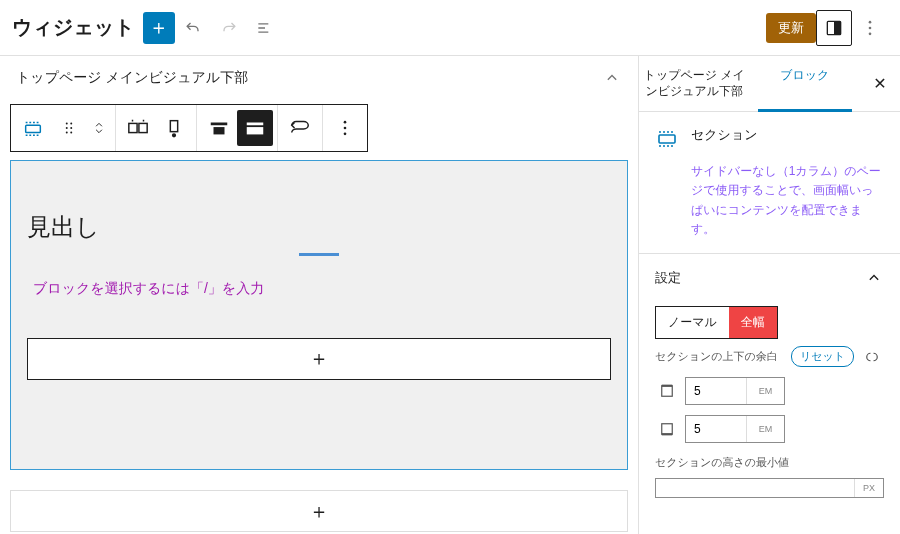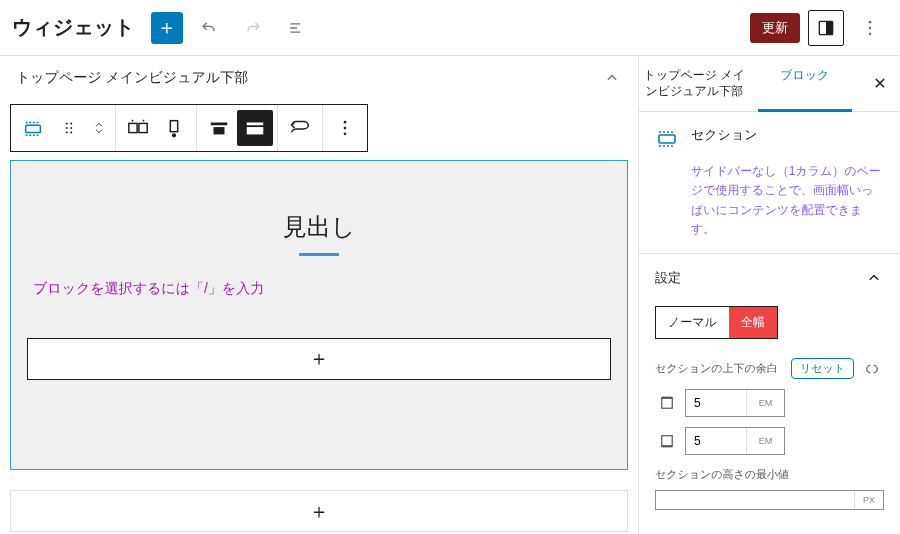--- a/index.html
+++ b/index.html
@@ -1,59 +1,59 @@
 <!DOCTYPE html>
 <html><head>
 <meta charset="utf-8">
 <style>
 *{box-sizing:border-box;margin:0;padding:0;font-family:-apple-system,BlinkMacSystemFont,"Segoe UI",sans-serif}
 body{width:900px;height:534px;overflow:hidden;background:#fff;color:#1e1e1e}
-.topbar{display:flex;align-items:center;height:56px;padding:0 12px;border-bottom:1px solid #e0e0e0;gap:8px}
+.topbar{display:flex;align-items:center;height:56px;padding:0 12px;border-bottom:1px solid #e0e0e0;}
 .page-title{font-size:20px;font-weight:600;margin-right:8px}
 .add-btn{width:32px;height:32px;background:#007cba;color:#fff;display:flex;align-items:center;justify-content:center;border-radius:3px;font-size:20px;cursor:pointer}
 .icon-btn{width:36px;height:36px;display:flex;align-items:center;justify-content:center;cursor:pointer;color:#757575;border-radius:2px}
 .spacer{flex:1}
-.primary-btn{background:#7f1d1d;color:#fff;padding:6px 12px;border-radius:3px;font-size:13px;cursor:pointer;border:none}
+.primary-btn{background:#a16207;color:#fff;padding:6px 12px;border-radius:3px;font-size:13px;cursor:pointer;border:none}
 .header-square{width:36px;height:36px;display:flex;align-items:center;justify-content:center;border:1px solid #1e1e1e;border-radius:2px;cursor:pointer}
 .header-square svg{display:block}
 .main{display:flex;height:478px}
 .editor{flex:1;overflow-y:auto}
 .widget-area{padding:12px 16px;display:flex;justify-content:space-between;align-items:center;cursor:pointer;font-size:14px}
 .chev{color:#757575}
 .toolbar{display:flex;margin:4px 10px 8px;border:1px solid #1e1e1e;background:#fff;height:48px;width:fit-content}
 .tb-group{display:flex;align-items:center;border-right:1px solid #e0e0e0;padding:0 4px}
 .tb-group:last-child{border-right:none}
 .tb-btn{width:36px;height:36px;display:flex;align-items:center;justify-content:center;cursor:pointer;border-radius:2px}
 .tb-btn.active{background:#1e1e1e;color:#fff}
 .canvas{margin:4px 10px 20px;border:1.5px solid #3a9cd4;background:#f0f0f0;padding:50px 16px 20px;min-height:310px}
-.heading-block{text-align:center;margin-bottom:24px}
+.heading-block{margin-bottom:24px}
 .heading-block h2{font-size:24px;font-weight:500;margin-bottom:10px}
 .heading-underline{width:40px;height:2.5px;background:#4a8fd4;margin:0 auto}
 .placeholder-text{color:#a21caf;font-size:14px;margin-bottom:40px;padding-left:6px}
 .appender{border:1px solid #1e1e1e;background:#fff;height:42px;display:flex;align-items:center;justify-content:center;font-size:20px;cursor:pointer}
 .second-area{margin:0 10px 10px;border:1px solid #ddd;background:#fff;height:42px;display:flex;align-items:center;justify-content:center;font-size:20px;cursor:pointer}
 .sidebar{width:262px;border-left:1px solid #e0e0e0;overflow-y:auto;font-size:13px;padding-bottom:12px}
 .side-tabs{display:flex;position:relative;border-bottom:1px solid #e0e0e0}
 .side-tab{flex:1;padding:12px 4px;text-align:center;font-size:12px;line-height:1.3;cursor:pointer;color:#1e1e1e}
 .side-tab.active{color:#007cba;position:relative}
 .side-tab.active::after{content:"";position:absolute;bottom:-1px;left:8px;right:8px;height:3px;background:#007cba}
 .close-x{width:40px;display:flex;align-items:center;justify-content:center;cursor:pointer;color:#1e1e1e;font-size:16px}
 .block-card{display:flex;padding:14px 16px;gap:12px;border-bottom:1px solid #e0e0e0}
 .block-icon{width:24px;height:24px;color:#007cba;flex-shrink:0}
 .block-title{font-size:13px;font-weight:500;margin-bottom:18px}
 .block-desc{font-size:12px;color:#8b5cf6;line-height:1.6}
 .panel-header{display:flex;justify-content:space-between;align-items:center;padding:14px 16px;cursor:pointer;font-size:13px;font-weight:500}
 .panel-body{padding:4px 16px 14px}
 .field-label{font-size:11px;color:#555;margin-bottom:8px;display:block}
-.btn-row{display:flex;border:1px solid #1e1e1e;width:fit-content;margin-bottom:18px}
+.btn-row{display:flex;border:1px solid #1e1e1e;width:fit-content;margin-bottom:6px}
 .seg-btn{padding:7px 12px;font-size:12px;cursor:pointer;background:#fff}
 .seg-btn.active{background:#ef4444;color:#fff}
 .row{display:flex;align-items:center;gap:6px;margin-bottom:8px}
 .row-label{font-size:11px;color:#555;flex:1}
-.link-btn{color:#007cba;border:1px solid #007cba;padding:2px 8px;font-size:11px;border-radius:4px;cursor:pointer;background:#fff}
+.link-btn{color:#007cba;border:1px solid #007cba;padding:2px 8px;font-size:11px;border-radius:10px;cursor:pointer;background:#fff}
 .link-icon{width:24px;height:24px;display:flex;align-items:center;justify-content:center;cursor:pointer;color:#555}
 .spacing-row{display:flex;align-items:center;gap:8px;margin-bottom:10px;padding-left:2px}
 .spacing-icon{width:20px;height:20px;color:#555;display:flex;align-items:center;justify-content:center}
 .spacing-input{display:flex;border:1px solid #8c8c8c;width:100px}
 .spacing-input input{border:none;width:60px;padding:6px 8px;font-size:12px;outline:none}
 .spacing-unit{flex:1;font-size:9px;color:#888;display:flex;align-items:center;justify-content:center;border-left:1px solid #ddd;padding:0 6px}
 .minheight-row{display:flex}
 .minheight-input{flex:1;border:1px solid #8c8c8c;height:20px;display:flex}
 .minheight-input input{border:none;flex:1;padding:6px 8px;outline:none}
 .minheight-unit{font-size:9px;color:#888;display:flex;align-items:center;padding:0 8px;border-left:1px solid #ddd}

